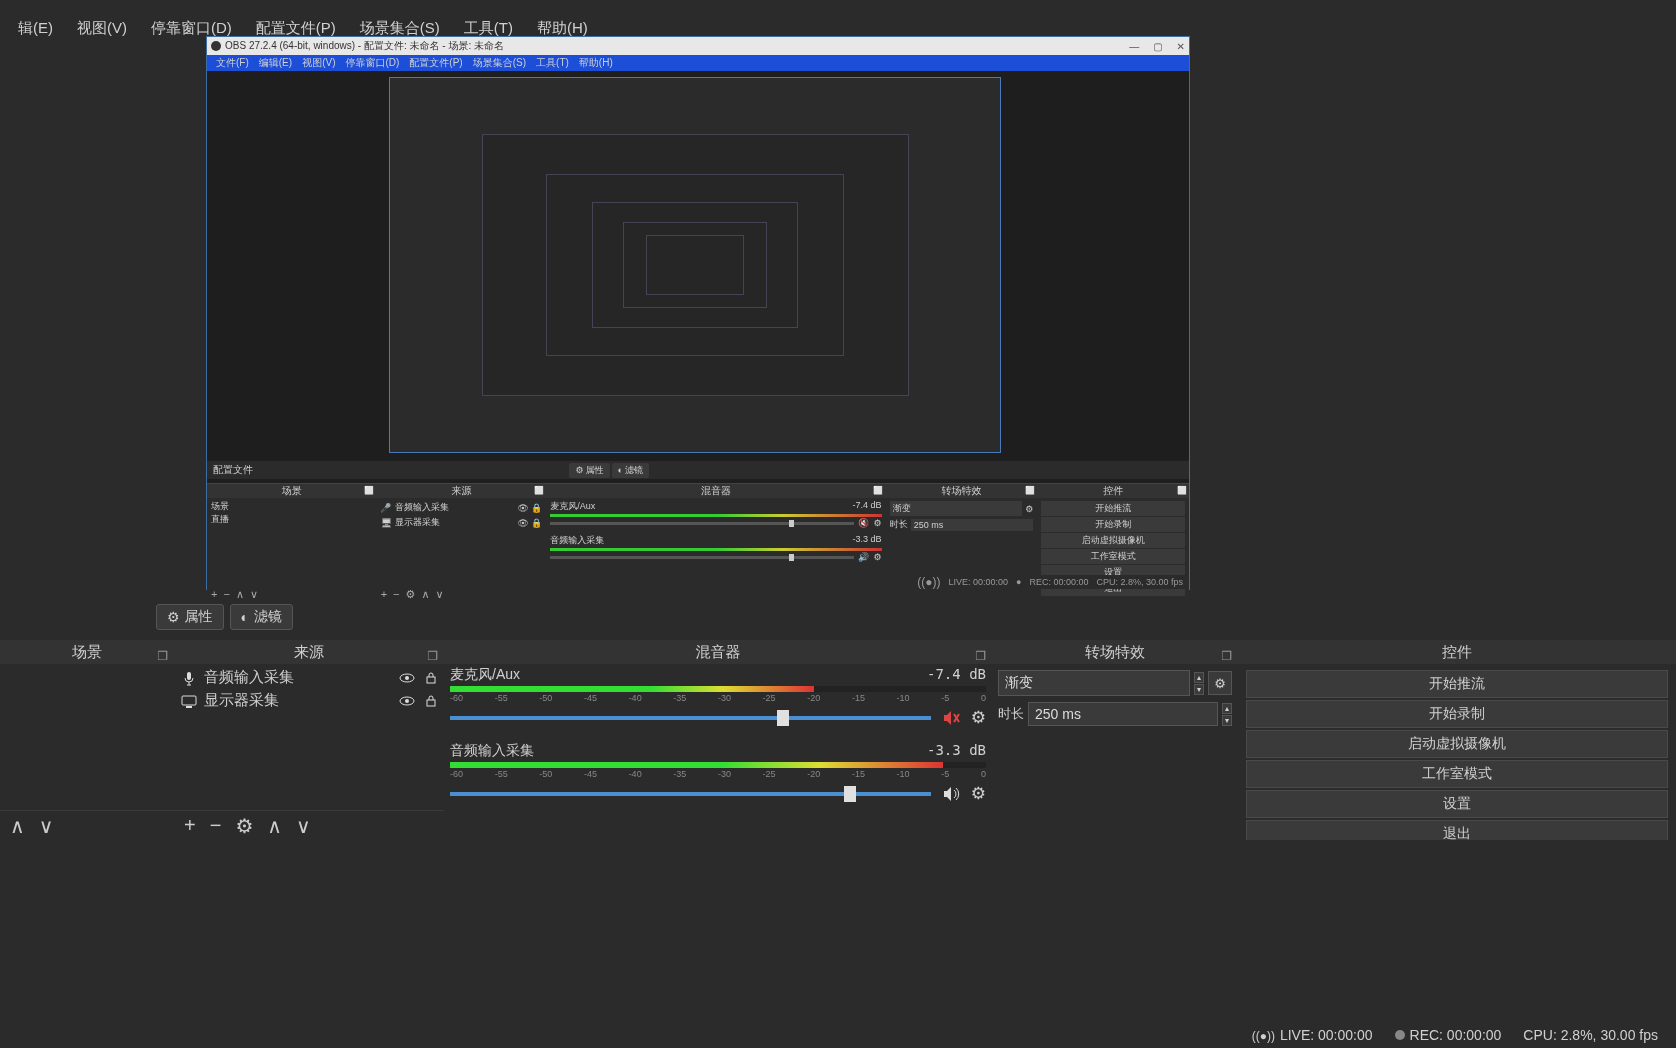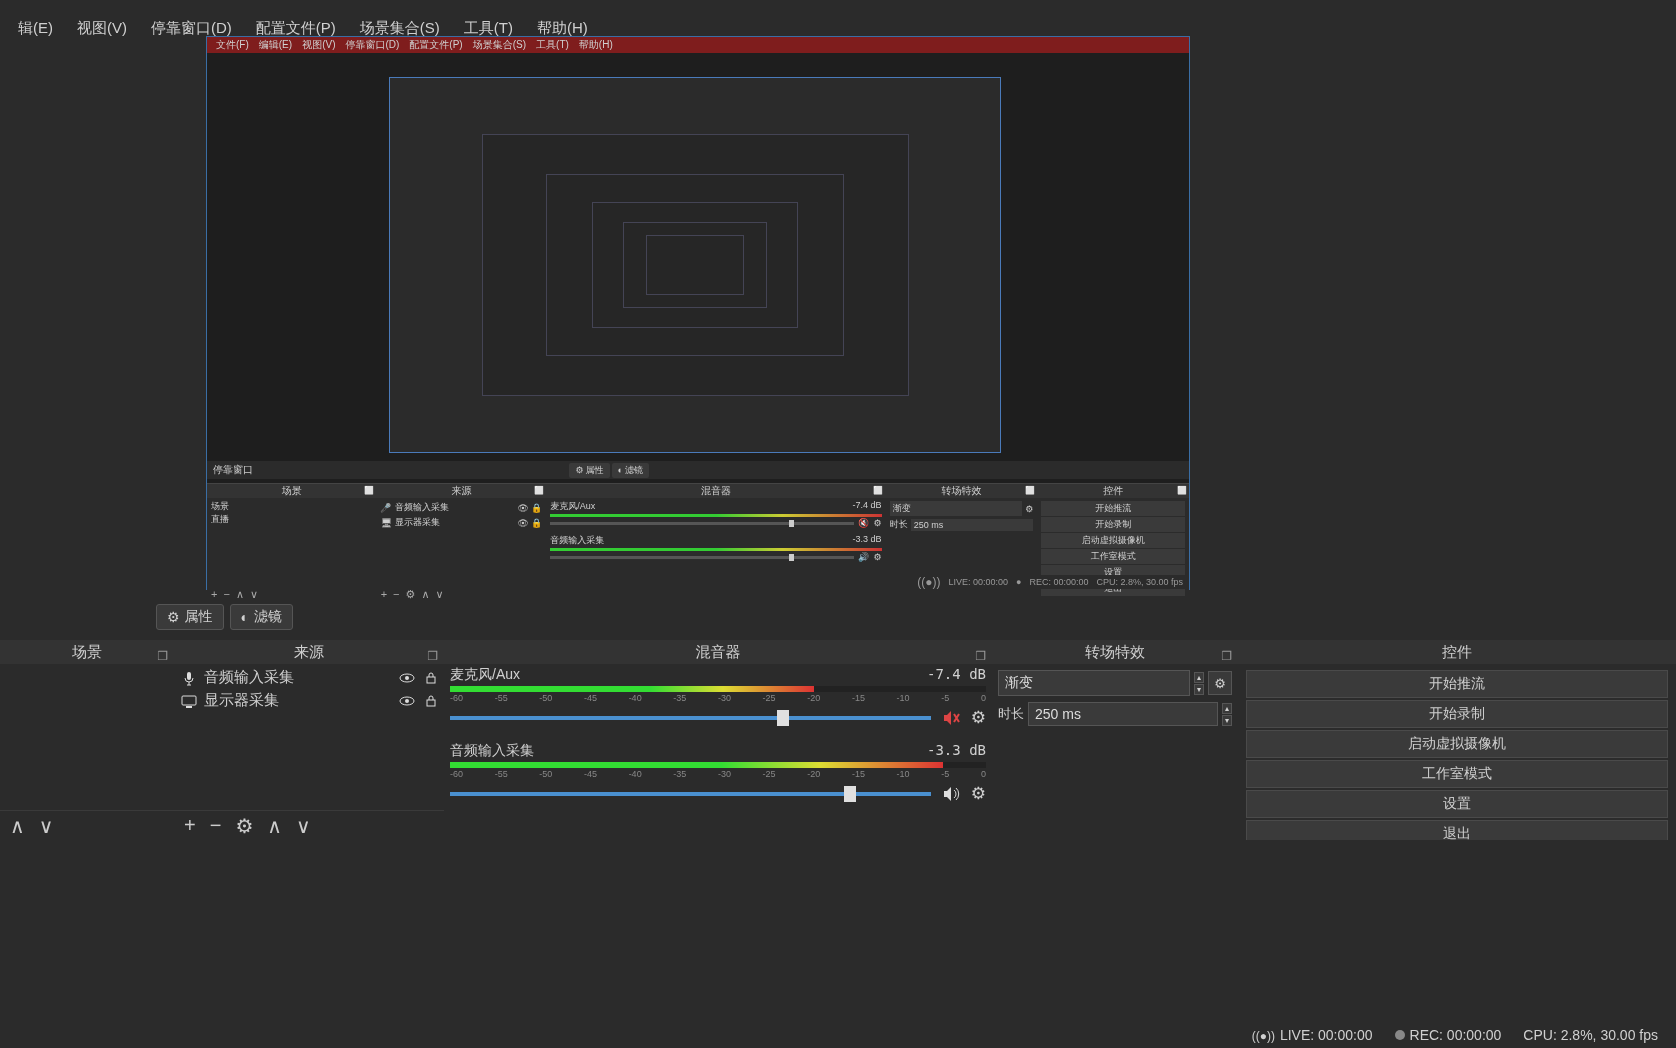--- a/index.html
+++ b/index.html
@@ -7,21 +7,21 @@
 
 
 .top-menu { background: #2b2b2b; height: 28px; display: flex; align-items: center; padding-left: 6px; margin-top: 14px; }
 .top-menu span { padding: 4px 12px; cursor: pointer; font-size: 15px; }
 
 
 .preview-area { position: absolute; left: 206px; top: 36px; width: 984px; height: 554px; border: 1px solid #3a6ea5; background: #1e1e1e; }
 .inner-titlebar { background: #e8e8e8; height: 18px; display: flex; align-items: center; padding: 0 4px; font-size: 10px; color: #333; }
 .inner-titlebar .obs-icon { width: 10px; height: 10px; background: #333; border-radius: 50%; margin-right: 4px; }
 .inner-titlebar .wincontrols { margin-left: auto; display: flex; gap: 14px; font-size: 10px; color: #555; }
-.inner-menu { background: #7f1d1d; height: 16px; display: flex; align-items: center; padding-left: 4px; font-size: 10px; }
+.inner-menu { background: #1d4ed8; height: 16px; display: flex; align-items: center; padding-left: 4px; font-size: 10px; }
 .inner-menu span { padding: 0 5px; }
 
 .inner-preview { position: absolute; left: 182px; top: 40px; width: 612px; height: 376px; background: #252525; border: 1px solid #4a7aba; }
 .inner-preview-content { width: 100%; height: 100%; display: flex; align-items: center; justify-content: center; background: #2b2b2b; }
 .recursive-box { width: 70%; height: 70%; background: #262626; border: 1px solid #445; display: flex; align-items: center; justify-content: center; }
 
 
 .small-toolbar { position: absolute; left: 0; top: 424px; width: 982px; height: 18px; background: #2b2b2b; display: flex; align-items: center; font-size: 10px; padding-left: 6px; }
 .small-toolbar .btns { margin-left: auto; display: flex; gap: 2px; padding-right: 540px; }
 .small-chip { background: #3a3a3a; padding: 1px 6px; border-radius: 2px; font-size: 9px; display: flex; align-items: center; gap: 2px; }
@@ -108,20 +108,29 @@
   <span>辑(E)</span>
   <span>视图(V)</span>
   <span>停靠窗口(D)</span>
   <span>配置文件(P)</span>
   <span>场景集合(S)</span>
   <span>工具(T)</span>
   <span>帮助(H)</span>
 </div>
 
 <div class="preview-area">
+  <div class="inner-titlebar">
+    <div class="obs-icon"></div>
+    <span>OBS 27.2.4 (64-bit, windows) - 配置文件: 未命名 - 场景: 未命名</span>
+    <div class="wincontrols">
+      <span>—</span>
+      <span>▢</span>
+      <span>✕</span>
+    </div>
+  </div>
   <div class="inner-menu">
     <span>文件(F)</span>
     <span>编辑(E)</span>
     <span>视图(V)</span>
     <span>停靠窗口(D)</span>
     <span>配置文件(P)</span>
     <span>场景集合(S)</span>
     <span>工具(T)</span>
     <span>帮助(H)</span>
   </div>
@@ -134,21 +143,21 @@
               <div class="recursive-box">
                 <div class="recursive-box"></div>
               </div>
             </div>
           </div>
         </div>
     </div>
   </div>
 
   <div class="small-toolbar">
-    <span>停靠窗口</span>
+    <span>配置文件</span>
     <div class="btns">
       <div class="small-chip">⚙ <span>属性</span></div>
       <div class="small-chip">◐ <span>滤镜</span></div>
     </div>
   </div>
 
   <div class="inner-docks">
     <div class="inner-dock inner-scenes">
       <div class="inner-dock-header">场景</div>
       <div class="inner-dock-body">

